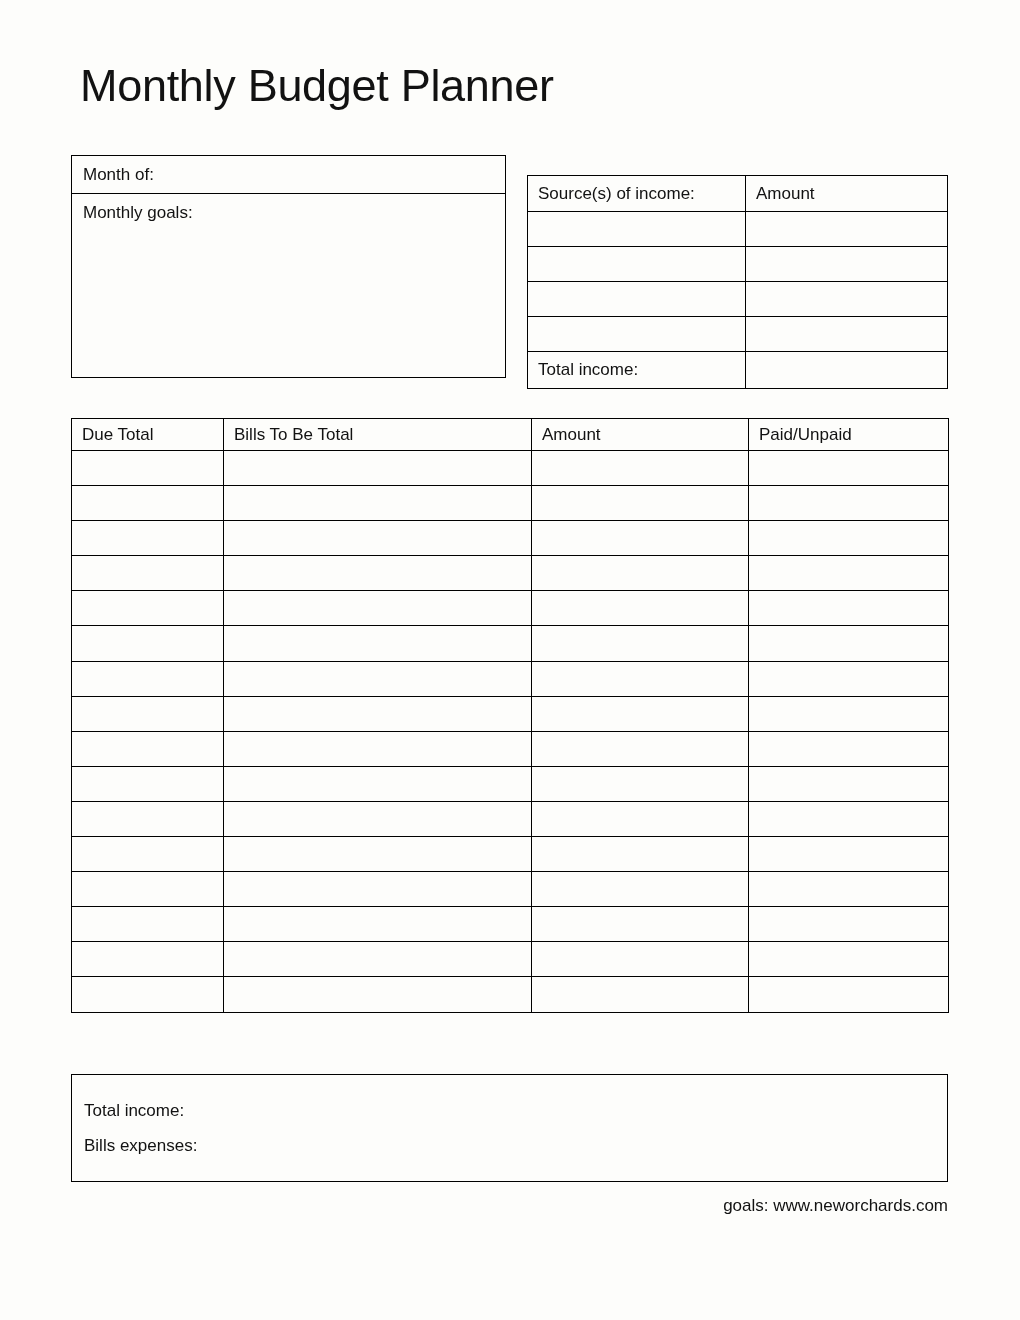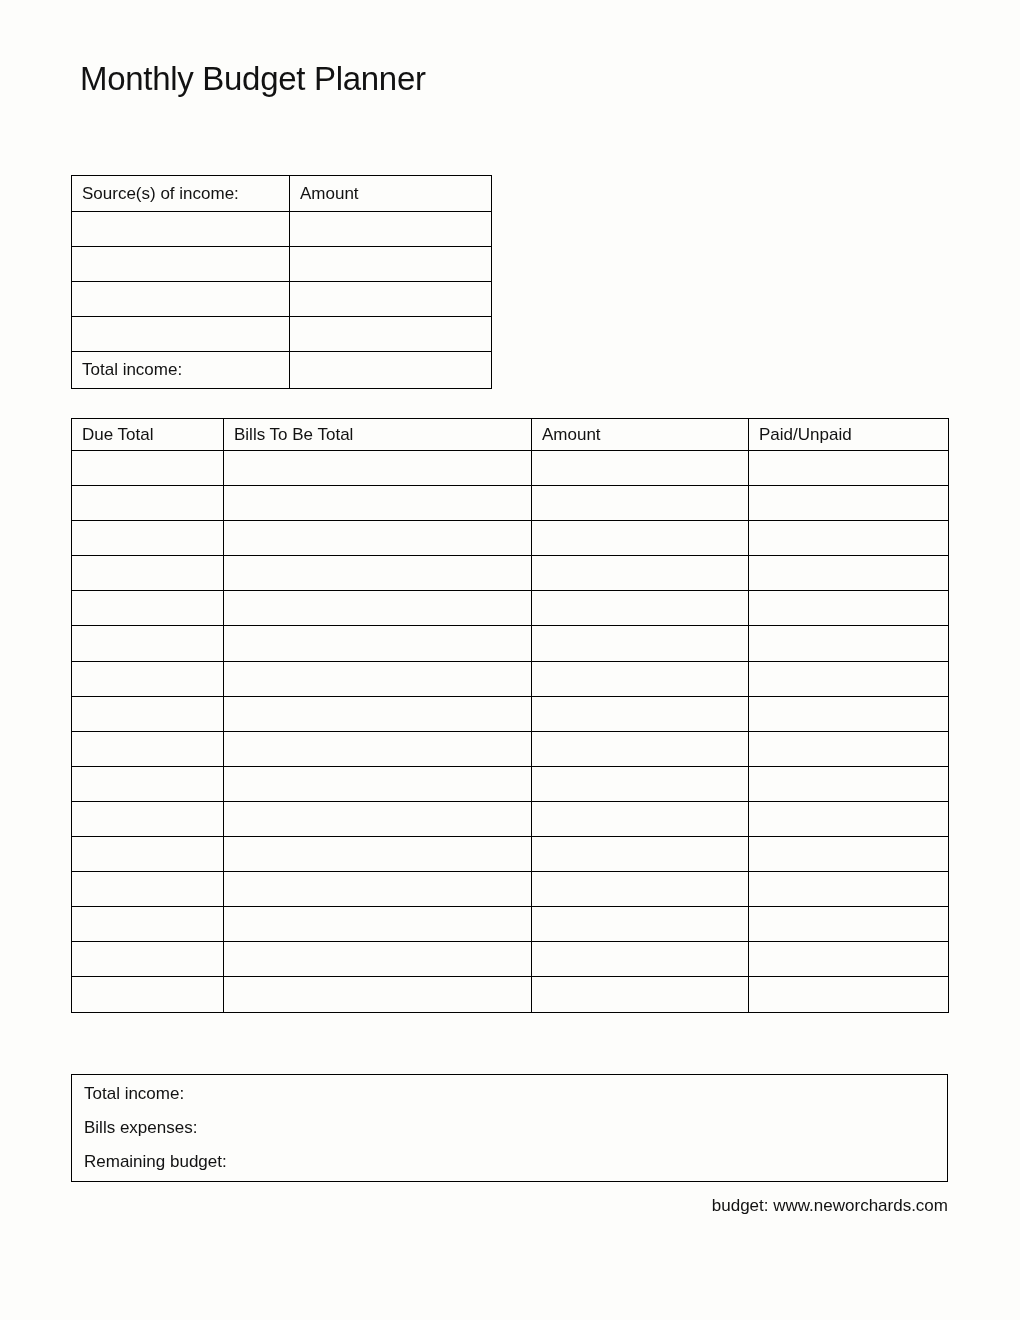--- a/index.html
+++ b/index.html
@@ -10,21 +10,21 @@
     height: 1320px;
     background: var(--bg, #fdfdfb);
     color: var(--text, #121212);
     font-family: "Liberation Sans", "DejaVu Sans", sans-serif;
     overflow: hidden;
   }
   .title {
     position: absolute;
     left: 80px;
     top: 60px;
-    font-size: 33px;
+    font-size: 45px;
     font-weight: 400;
     letter-spacing: -0.3px;
     color: var(--text, #121212);
     white-space: nowrap;
     text-align: right;
   }
   .top-row {
     position: absolute;
     left: 71px;
     top: 155px;
@@ -123,20 +123,30 @@
 </style>
 </head>
 <body style="background: rgb(253, 253, 251);">
 
 <div class="page" style="--bg: #fdfdfb; --border: #000000; --text: #121212;">
 
   <h1 class="title">Monthly Budget Planner</h1>
 
   <div class="top-row">
 
+    <div class="month-box">
+      <div class="month-row">
+        <span>Month of:</span>
+        <span class="fill"></span>
+      </div>
+      <div class="goals-area">
+        <span>Monthly goals:</span>
+        <div class="fill-block"></div>
+      </div>
+    </div>
 
     <table class="income-table">
       <colgroup>
           <col class="ic1">
           <col class="ic2">
         </colgroup>
       <thead>
         <tr>
           <th>Source(s) of income:</th>
           <th>Amount</th>
@@ -287,21 +297,17 @@
 
   <div class="summary-box">
     <div class="sum-row">
       <span>Total income:</span>
       <span class="fill"></span>
     </div>
     <div class="sum-row">
       <span>Bills expenses:</span>
       <span class="fill"></span>
     </div>
-    <div class="sum-row">
-      <span>Remaining budget:</span>
-      <span class="fill"></span>
-    </div>
   </div>
 
-  <div class="footer">budget: www.neworchards.com</div>
+  <div class="footer">goals: www.neworchards.com</div>
 
 </div>
 
 </body></html>

